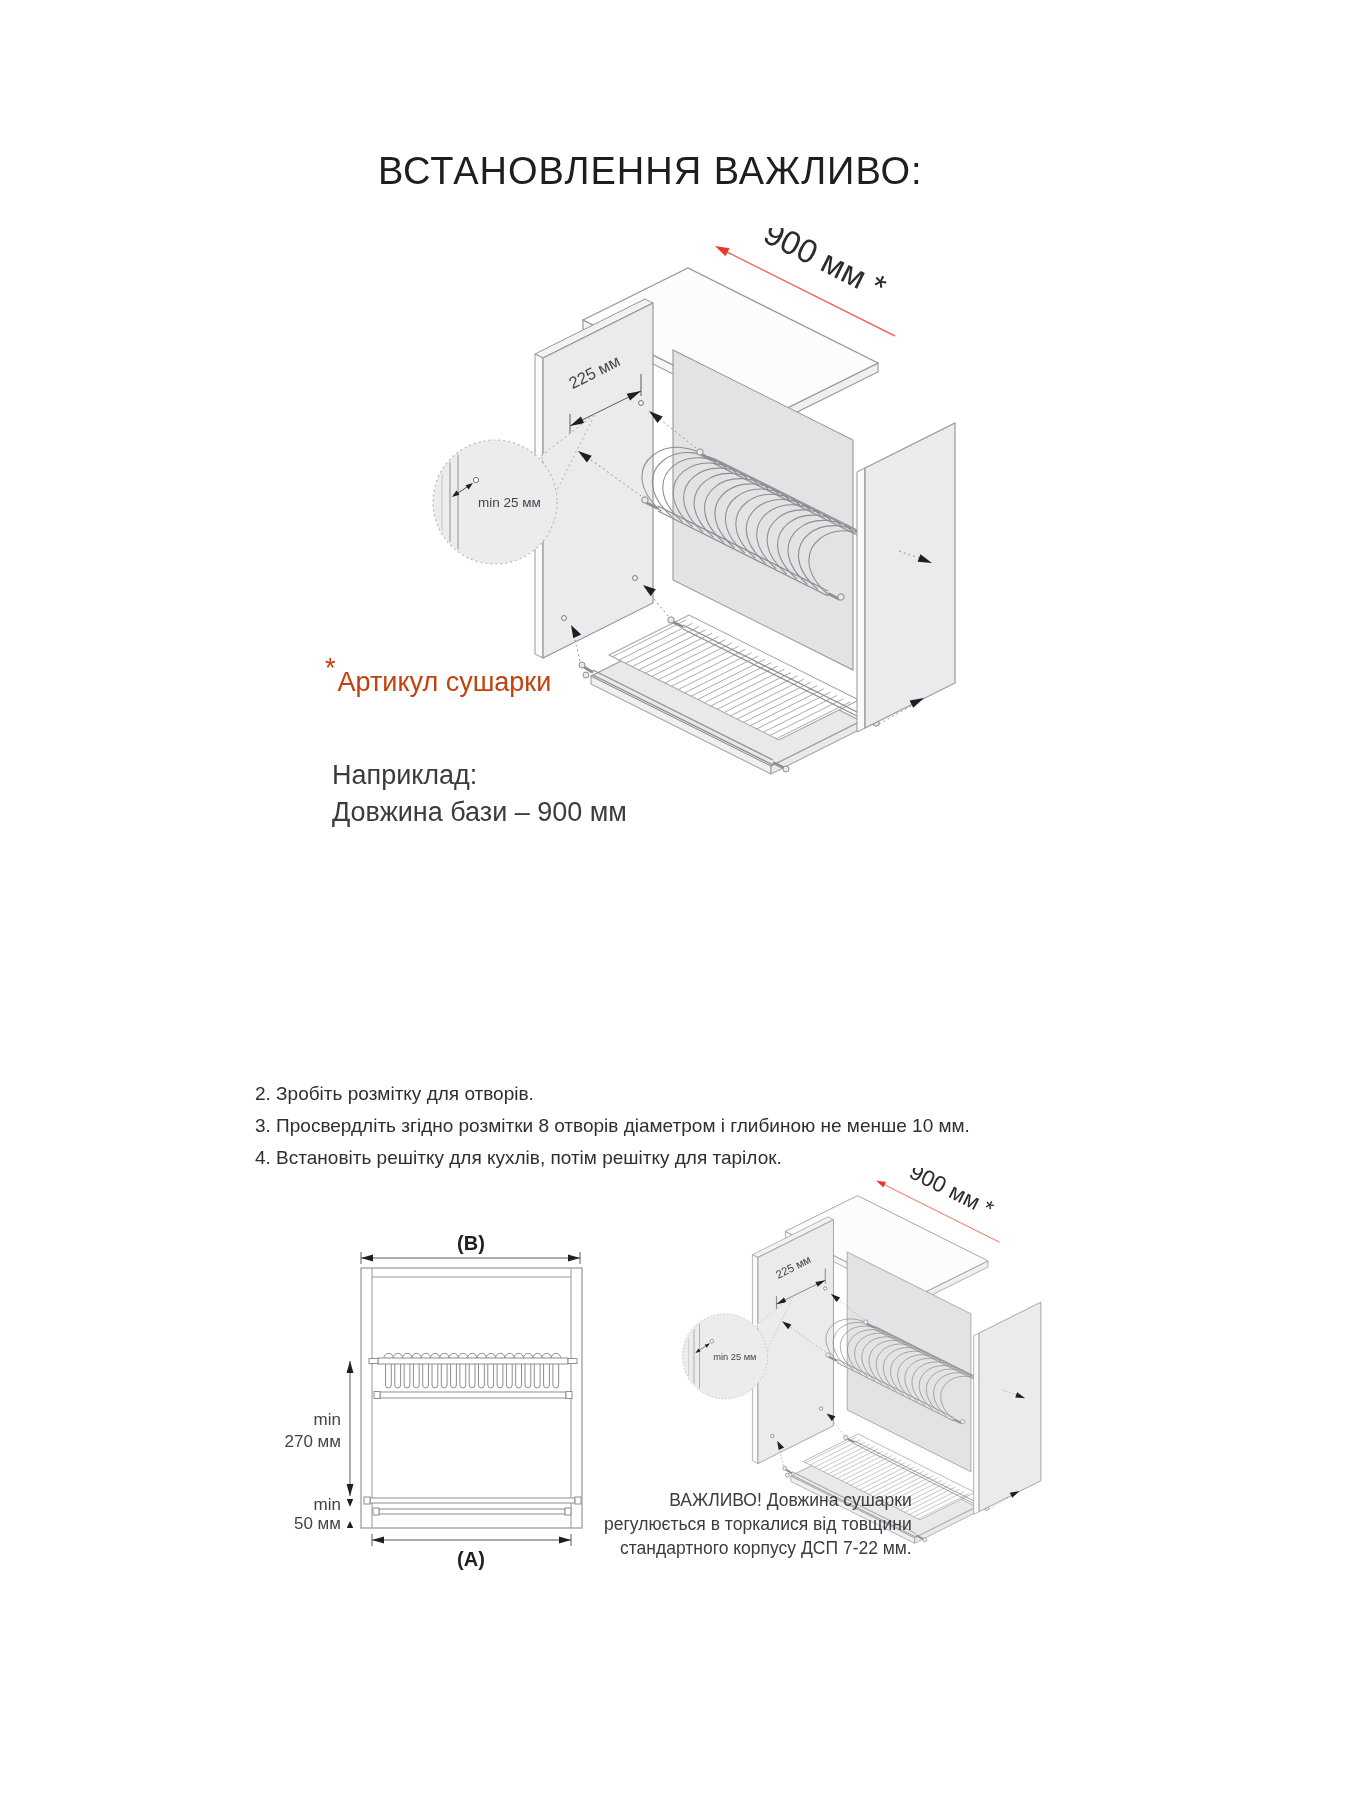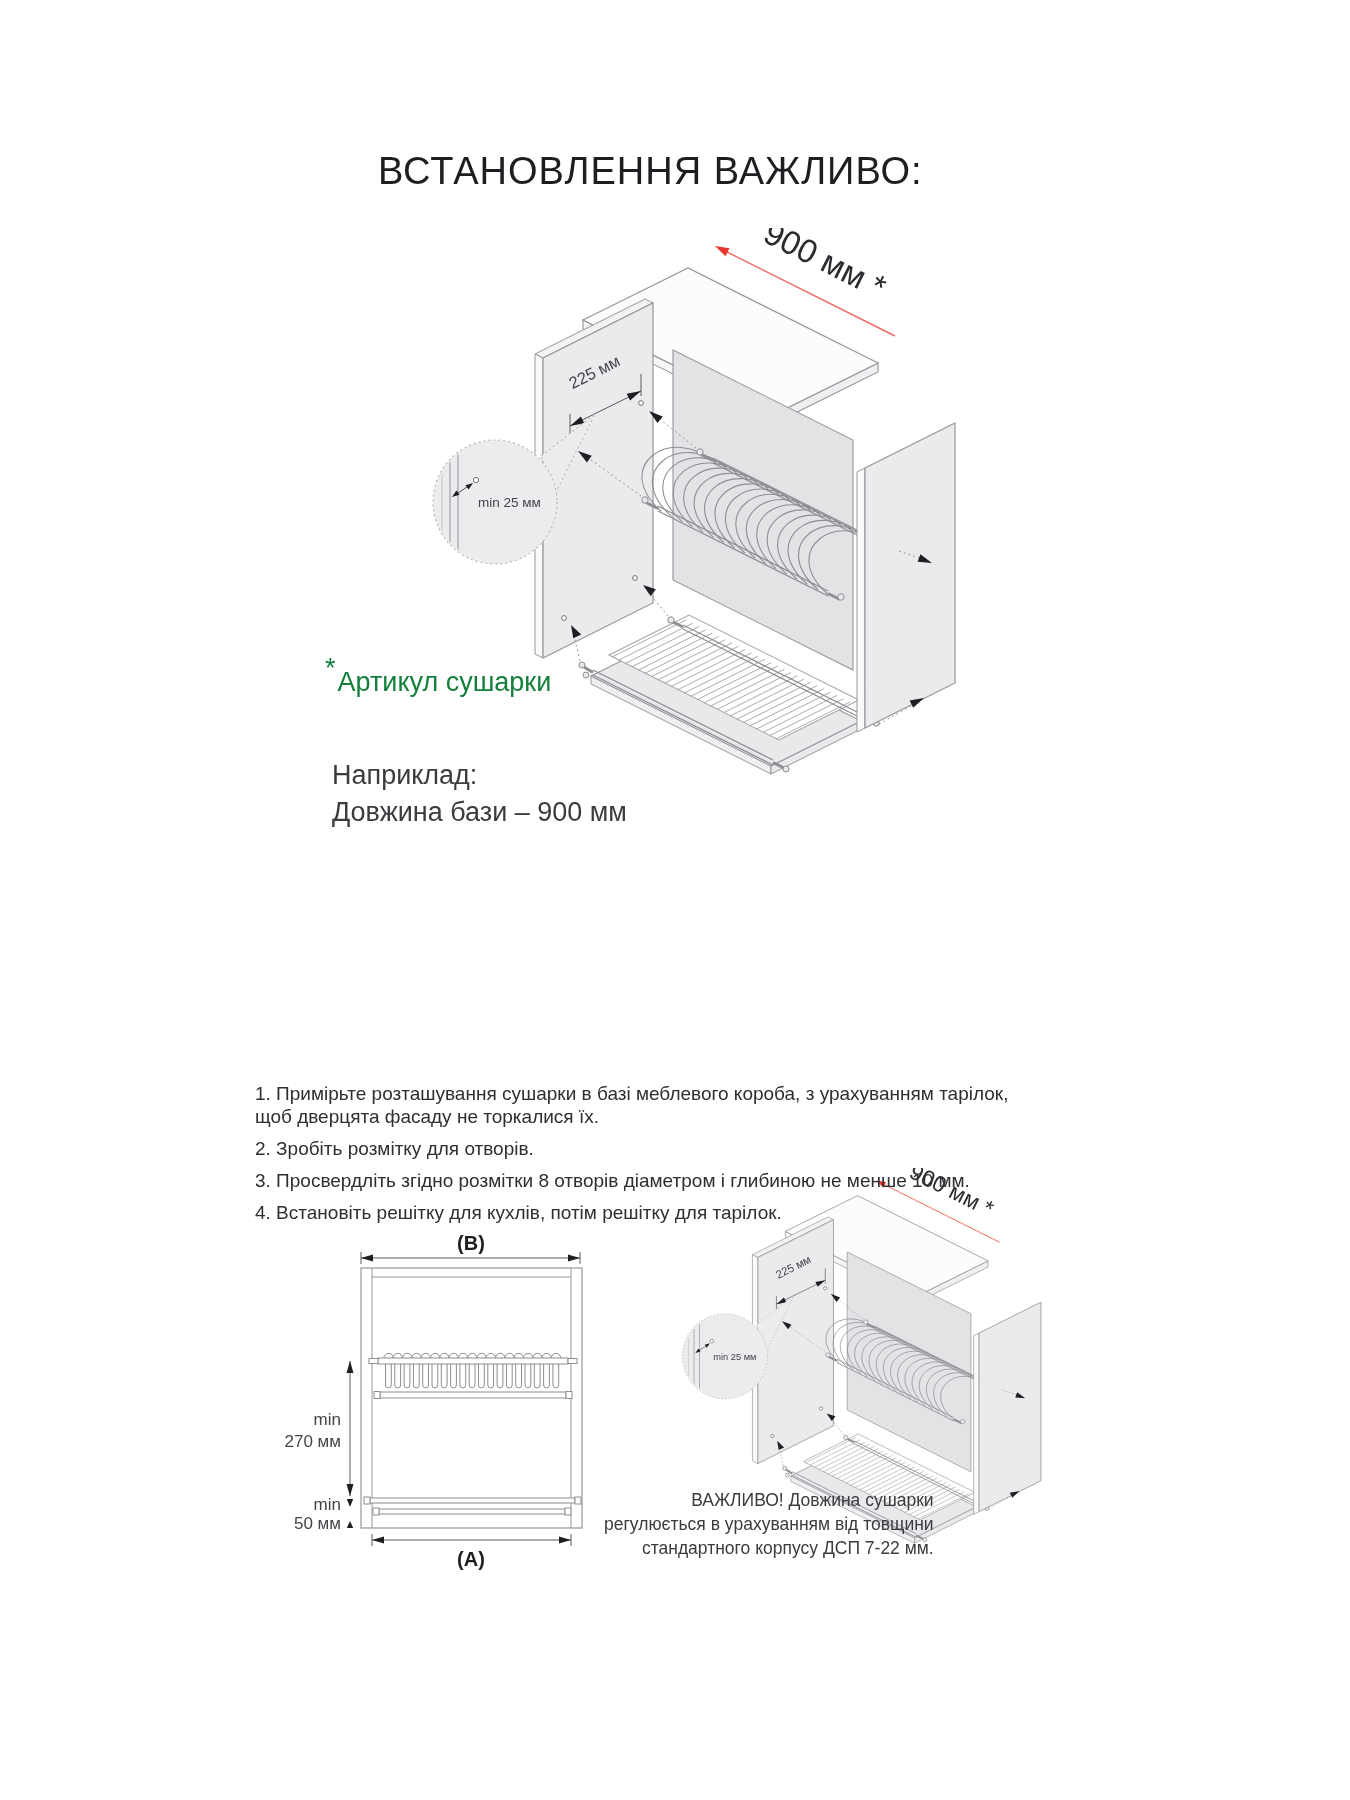--- a/index.html
+++ b/index.html
@@ -9,21 +9,21 @@
     overflow:hidden;
   }
   .abs{position:absolute;}
   #title{
     left:378px;top:150px;font-size:38px;line-height:42px;letter-spacing:1px;
     color:#1e1e22;font-weight:500;
   }
   #main-diagram{left:383px;top:228px;}
   #small-diagram{left:648px;top:1168px;}
   #front-view{left:228px;top:1228px;}
-  #note{left:325px;top:650px;font-size:27px;line-height:37px;color:#15803d;}
+  #note{left:325px;top:650px;font-size:27px;line-height:37px;color:#c2410c;}
   #note .sup{font-size:27px;vertical-align:14px;margin-right:2px;}
   #example{left:332px;top:757px;font-size:27px;line-height:37px;color:#3b3b40;}
   #steps{left:255px;top:1082px;width:810px;font-size:19px;line-height:23px;color:#2e2e33;}
   .step{white-space:pre-line;margin-bottom:9px;}
   #important{left:604px;top:1488px;font-size:17.5px;line-height:24px;color:#3b3b40;text-align:right;}
   svg text{font-family:"Liberation Sans","DejaVu Sans",sans-serif;}
   .dimtxt{fill:#44444a;}
   .bigdim{fill:#2b2b30;}
 </style>
 </head>
@@ -236,24 +236,22 @@
 <div id="note" class="abs">
   <div><span class="sup">*</span><span>Артикул сушарки</span></div>
 </div>
 
 <div id="example" class="abs">
   <div>Наприклад:</div>
   <div>Довжина бази – 900 мм</div>
 </div>
 
 <div id="steps" class="abs">
-  <div class="step">1. Примірьте розташування сушарки в базі меблевого короба, з урахуванням тарілок,
-щоб дверцята фасаду не торкалися їх.</div>
   <div class="step">2. Зробіть розмітку для отворів.</div>
   <div class="step">3. Просвердліть згідно розмітки 8 отворів діаметром і глибиною не менше 10 мм.</div>
   <div class="step">4. Встановіть решітку для кухлів, потім решітку для тарілок.</div>
 </div>
 
 <div id="important" class="abs">
   <div>ВАЖЛИВО! Довжина сушарки</div>
-  <div>регулюється в урахуванням від товщини</div>
+  <div>регулюється в торкалися від товщини</div>
   <div>стандартного корпусу ДСП 7-22 мм.</div>
 </div>
 
 </body></html>

